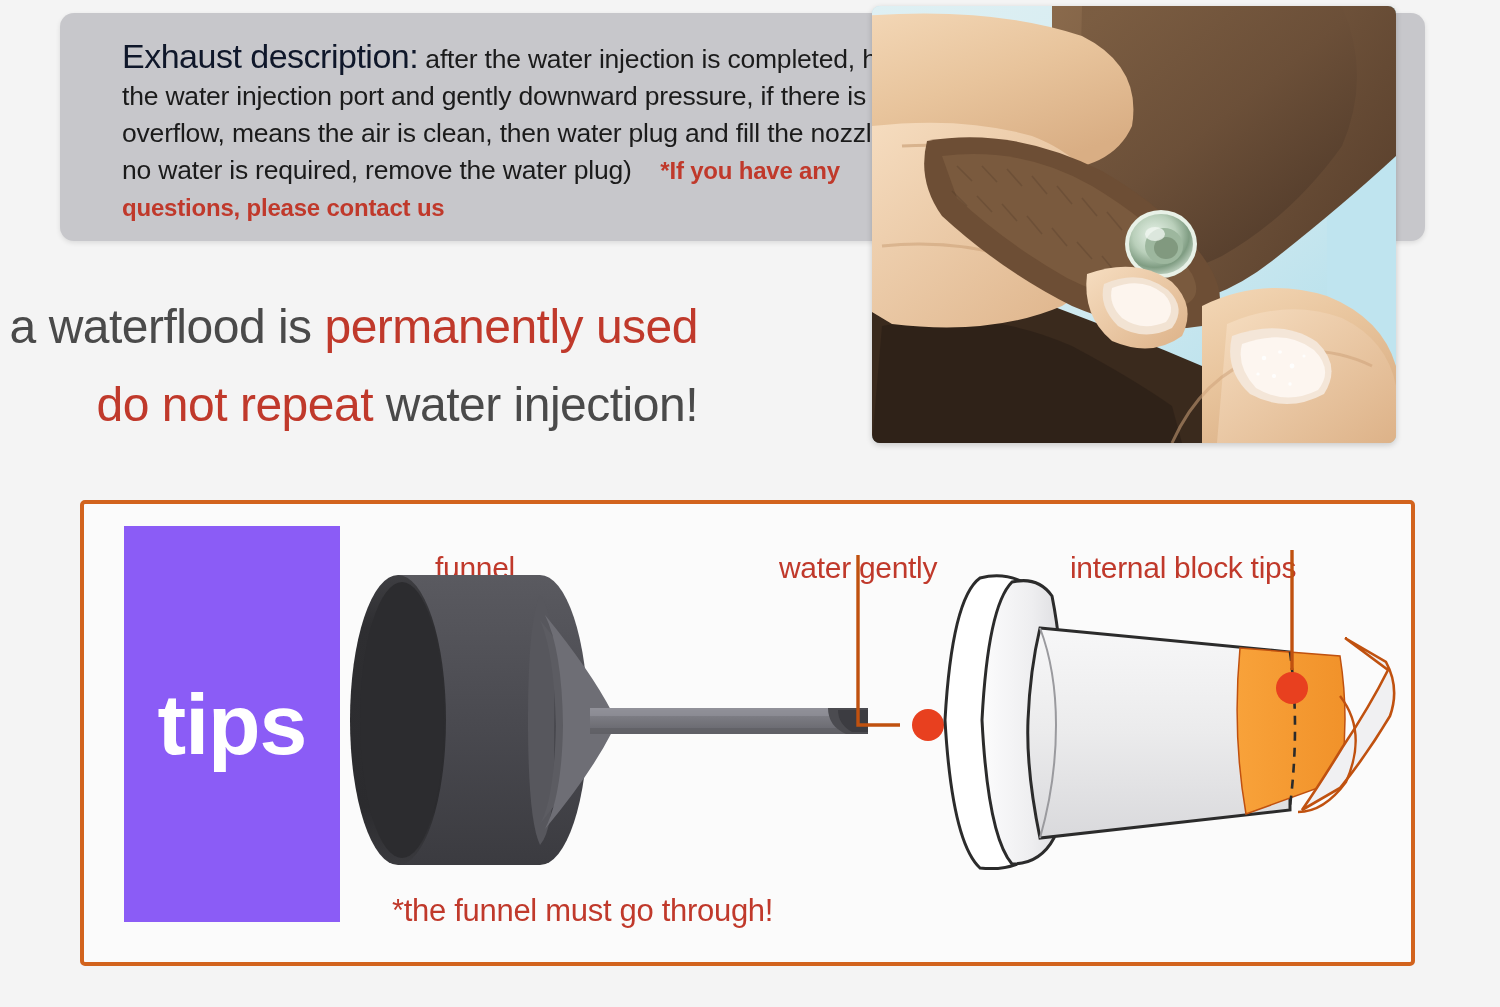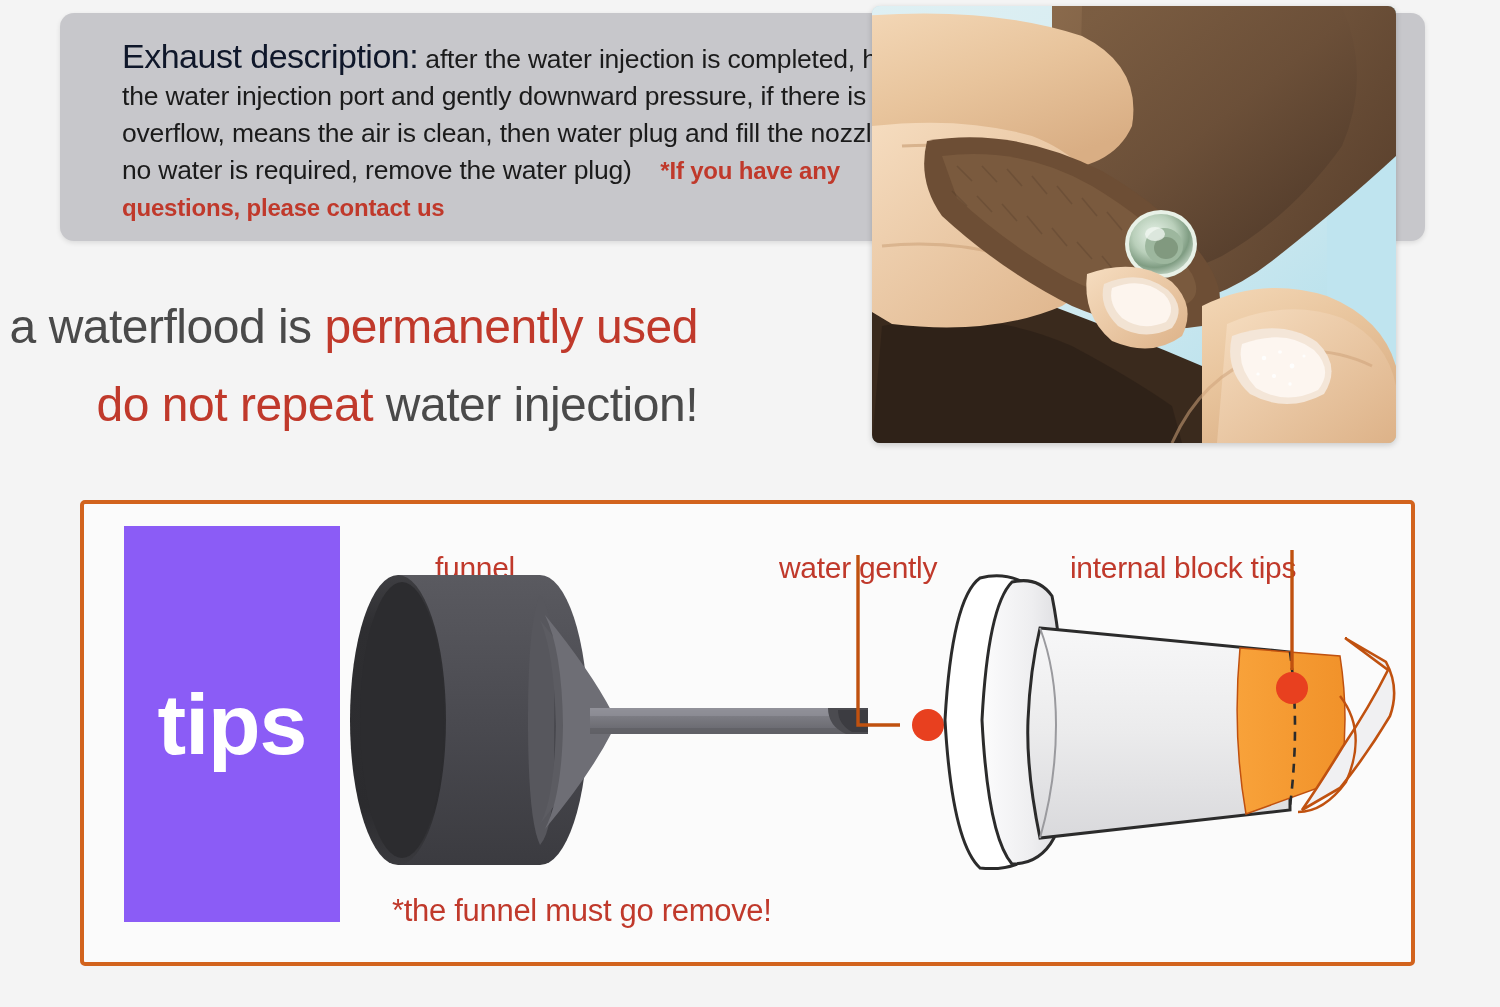--- a/index.html
+++ b/index.html
@@ -193,21 +193,21 @@
 
   <div class="tips-box">
     <div class="tips-badge">
       <span>tips</span>
     </div>
   </div>
 
   <div class="dlabel lbl-funnel">funnel</div>
   <div class="dlabel lbl-mouth">water gently</div>
   <div class="dlabel lbl-block">internal block tips</div>
-  <div class="caption">*the funnel must go remove!</div>
+  <div class="caption">*the funnel must go through!</div>
 
   <div class="diagram">
     <svg viewBox="0 0 1060 420" preserveAspectRatio="none">
       <defs>
         <linearGradient id="headG" x1="0" y1="0" x2="0" y2="1">
           <stop offset="0%" stop-color="#3e3e42"></stop>
           <stop offset="18%" stop-color="#2e2e31"></stop>
           <stop offset="80%" stop-color="#2b2b2e"></stop>
           <stop offset="100%" stop-color="#3a3a3e"></stop>
         </linearGradient>

